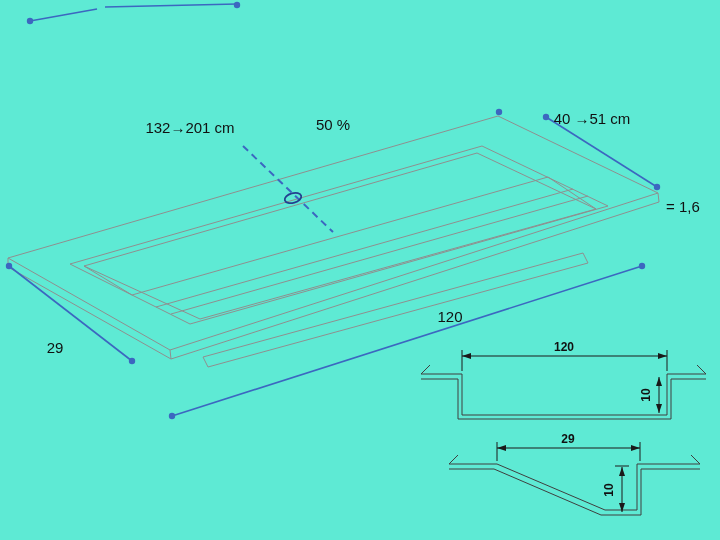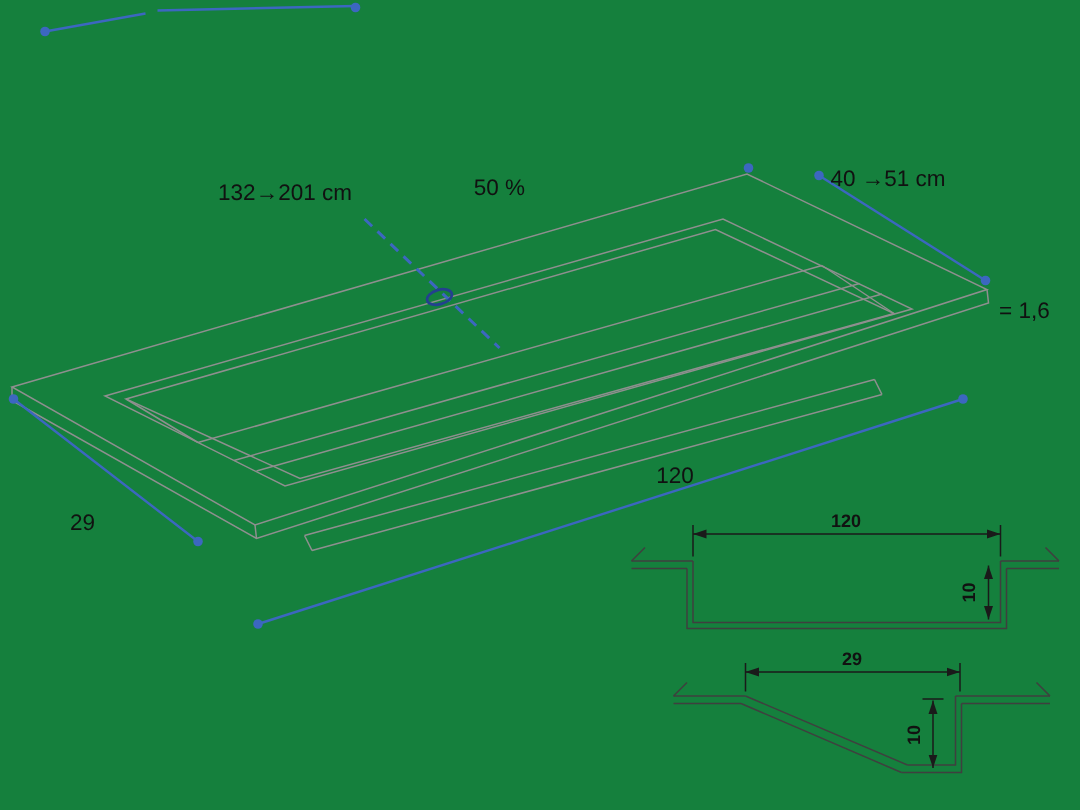--- a/index.html
+++ b/index.html
@@ -1,16 +1,16 @@
 <!DOCTYPE html>
 <html><head>
 <meta charset="utf-8">
 <style>
   html,body{margin:0;padding:0;background:#ffffff;}
-  .stage{position:relative;width:720px;height:540px;background:#15803d;overflow:hidden;
+  .stage{position:relative;width:720px;height:540px;background:#5eead4;overflow:hidden;
          font-family:"Liberation Sans",sans-serif;}
   svg{display:block;}
   svg text{fill:#111111;font-family:"Liberation Sans",sans-serif;}
   .lbl{font-size:15px;}
   .dim{font-size:12px;font-weight:bold;}
 </style>
 </head>
 <body>
 
 <div class="stage">

